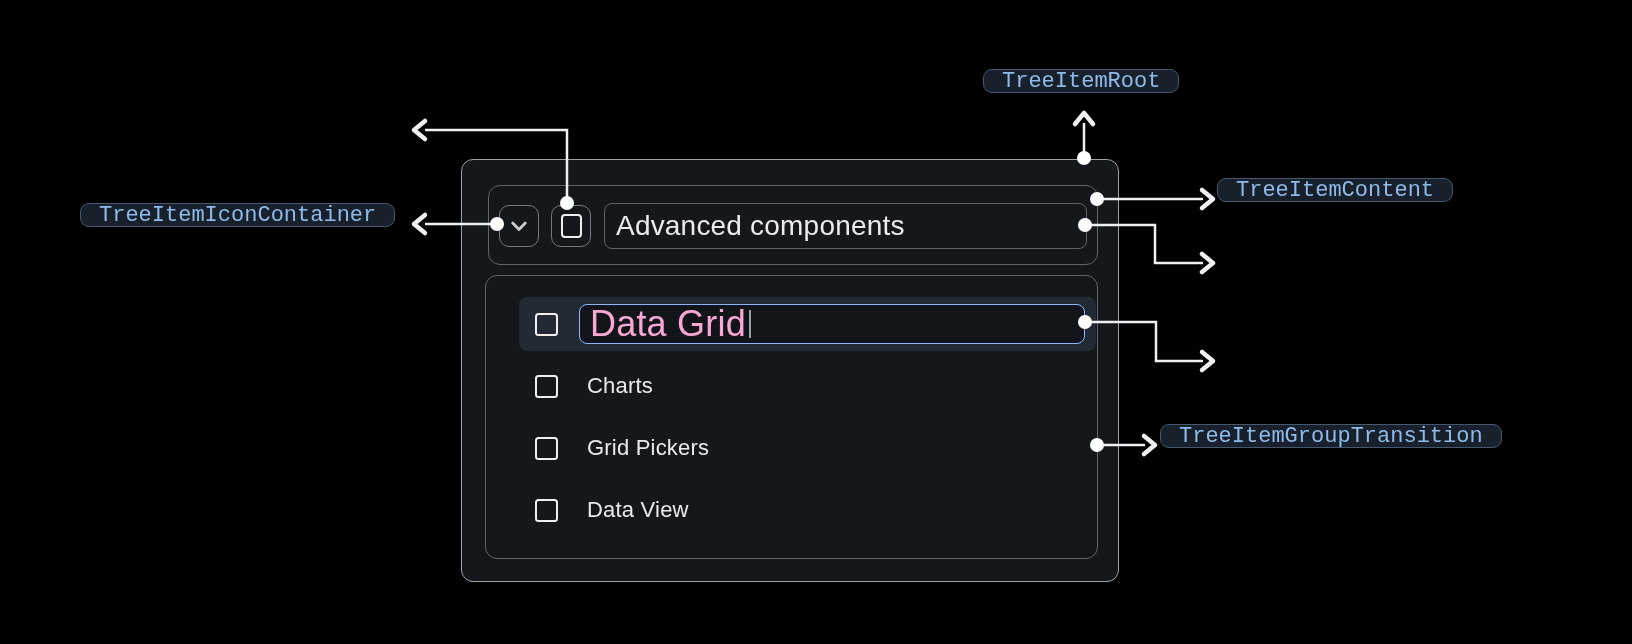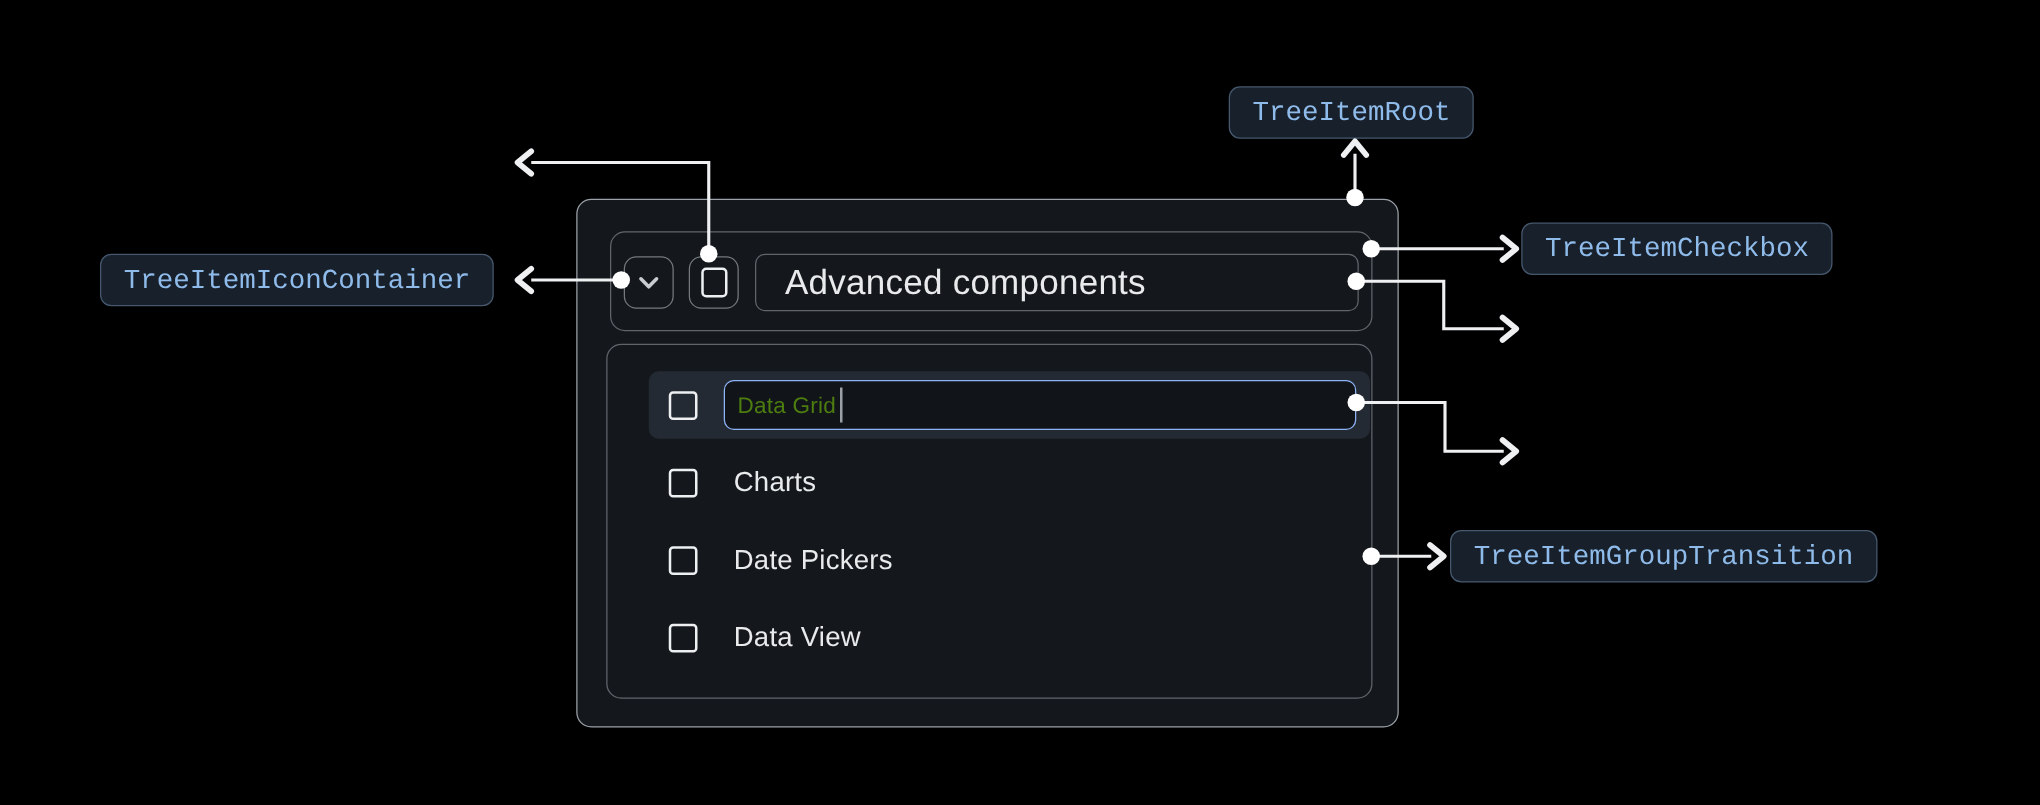--- a/index.html
+++ b/index.html
@@ -22,21 +22,21 @@
     display:flex;align-items:center;justify-content:center;
   }
   #icon-btn{left:497px;top:203px;}
   #checkbox-btn{left:549px;top:203px;}
   .cb-glyph-lg{
     width:21px;height:24px;border:2.6px solid #edeff1;border-radius:4px;box-sizing:border-box;
   }
   #label-box{
     left:602px;top:201px;width:483px;height:46px;
     border:1.2px solid #60656c;border-radius:8px;
-    display:flex;align-items:center;padding-left:23px;
+    display:flex;align-items:center;padding-left:11px;
     font-size:28px;color:#e9eaec;letter-spacing:.2px;
   }
   #group-box{
     left:484px;top:274px;width:613px;height:284px;
     border:1.2px solid #60656c;border-radius:12px;
   }
   .tree-row{
     left:517px;width:577px;height:54px;
     display:flex;align-items:center;
   }
@@ -48,28 +48,28 @@
     margin-left:29px;font-size:22px;color:#e9eaec;letter-spacing:.2px;
   }
   #row-editing{top:295px;background:#232a33;border-radius:8px;}
   #row-charts{top:357px;}
   #row-datepickers{top:419px;}
   #row-treeview{top:481px;}
   #label-input{
     margin-left:21px;width:506px;height:40px;box-sizing:border-box;
     background:#11151a;border:1.8px solid #8fb4f6;border-radius:8px;
     display:flex;align-items:center;padding-left:10px;
-    font-size:18px;color:#4d7c0f;letter-spacing:.2px;
+    font-size:36px;color:#f9a8d4;letter-spacing:.2px;
   }
   .caret{
     display:inline-block;width:2.5px;height:28px;background:#9ba1a7;margin-left:3px;
   }
   
   .badge{
-    position:absolute;height:42px;display:inline-flex;align-items:center;
+    position:absolute;height:24px;display:inline-flex;align-items:center;
     padding:0 18px;box-sizing:border-box;
     background:#18202b;border:1.5px solid #46586e;border-radius:9px;
     font-family:"Liberation Mono","DejaVu Sans Mono",monospace;
     font-size:22px;color:#8fbbea;white-space:nowrap;
   }
   #badge-checkbox{left:154px;top:108px;}
   #badge-icon-container{left:80px;top:203px;font-family:Liberation Mono, monospace;}
   #badge-root{left:983px;top:69px;}
   #badge-content{left:1217px;top:178px;}
   #badge-label{left:1217px;top:242px;}
@@ -109,32 +109,32 @@
           <span>Data Grid</span>
           <span class="caret"></span>
         </div>
       </div>
       <div class="abs tree-row" id="row-charts" style="left:33px;top:83px;">
         <span class="row-checkbox"></span>
         <span class="row-label">Charts</span>
       </div>
       <div class="abs tree-row" id="row-datepickers" style="left:33px;top:145px;">
         <span class="row-checkbox"></span>
-        <span class="row-label">Date Pickers</span>
+        <span class="row-label">Grid Pickers</span>
       </div>
       <div class="abs tree-row" id="row-treeview" style="left:33px;top:207px;">
         <span class="row-checkbox"></span>
         <span class="row-label">Data View</span>
       </div>
     </div>
   </div>
 
   <div class="badge" id="badge-icon-container">TreeItemIconContainer</div>
   <div class="badge" id="badge-root">TreeItemRoot</div>
-  <div class="badge" id="badge-content">TreeItemCheckbox</div>
+  <div class="badge" id="badge-content">TreeItemContent</div>
   <div class="badge" id="badge-group-transition">TreeItemGroupTransition</div>
 
   <svg id="connectors" width="1632" height="644" viewBox="0 0 1632 644">
 
     <path class="line" d="M567 203 V130 H425"></path>
     <path class="head" d="M425 121 L414 130 L425 139"></path>
     <circle class="dot" cx="567" cy="203" r="7"></circle>
 
     <path class="line" d="M497 224 H425"></path>
     <path class="head" d="M425 215 L414 224 L425 233"></path>

